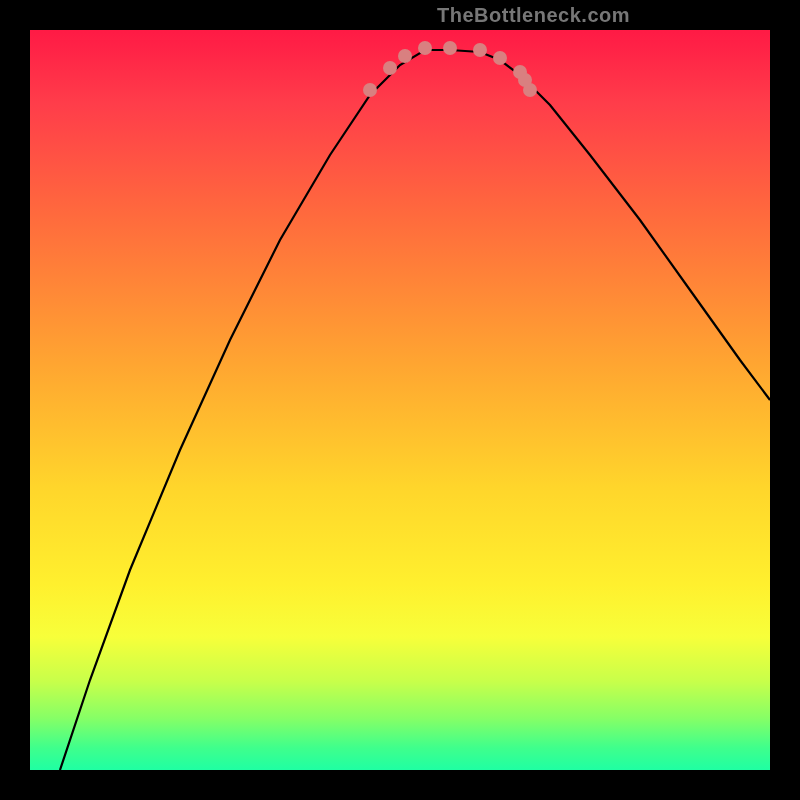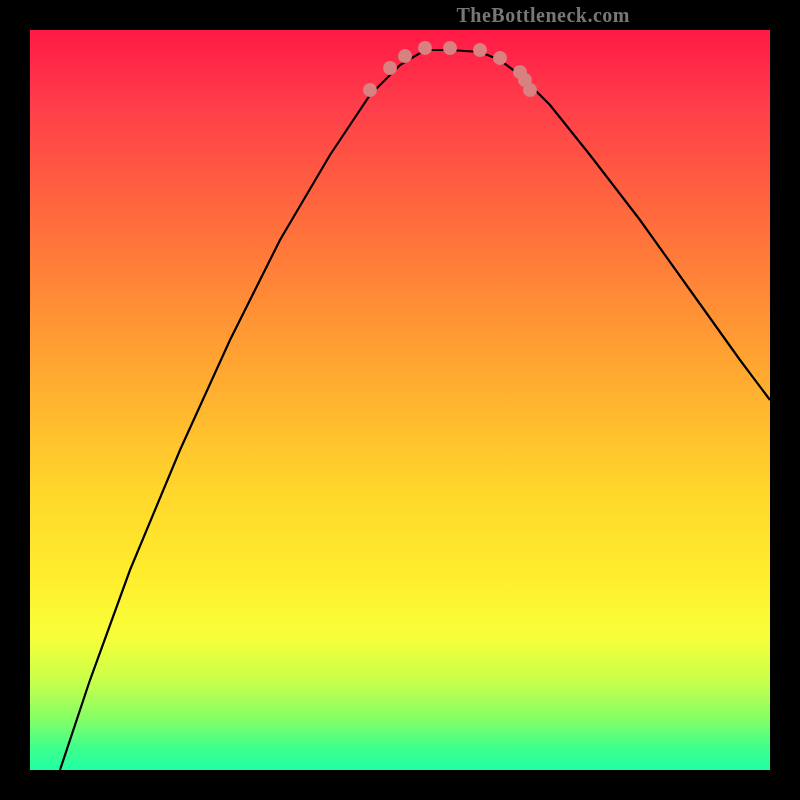--- a/index.html
+++ b/index.html
@@ -11,21 +11,20 @@
     overflow: hidden;
     font-family: Arial, Helvetica, sans-serif;
   }
   .frame {
     position: absolute;
     left: 0;
     top: 0;
     width: 640px;
     height: 800px;
     background: #000;
-    font-family: Liberation Serif, serif;
   }
   .plot {
     position: absolute;
     left: 30px;
     top: 30px;
     width: 740px;
     height: 740px;
     
     background: linear-gradient(
       to bottom,

